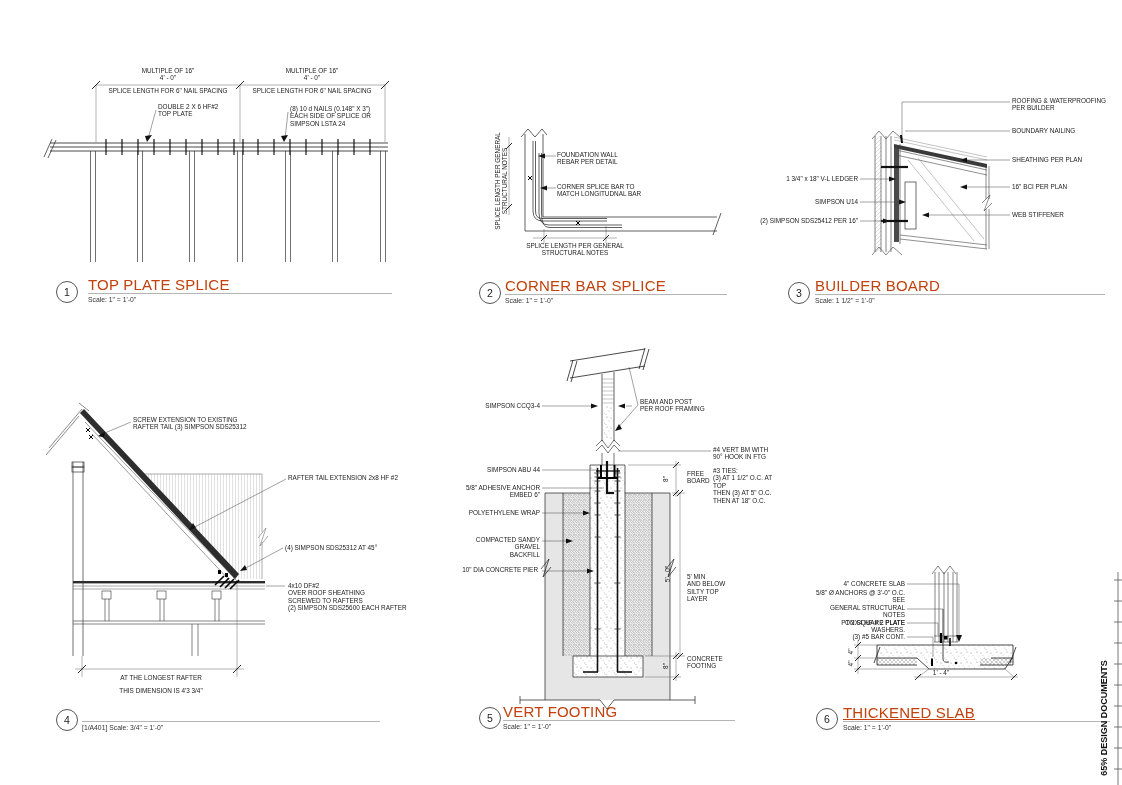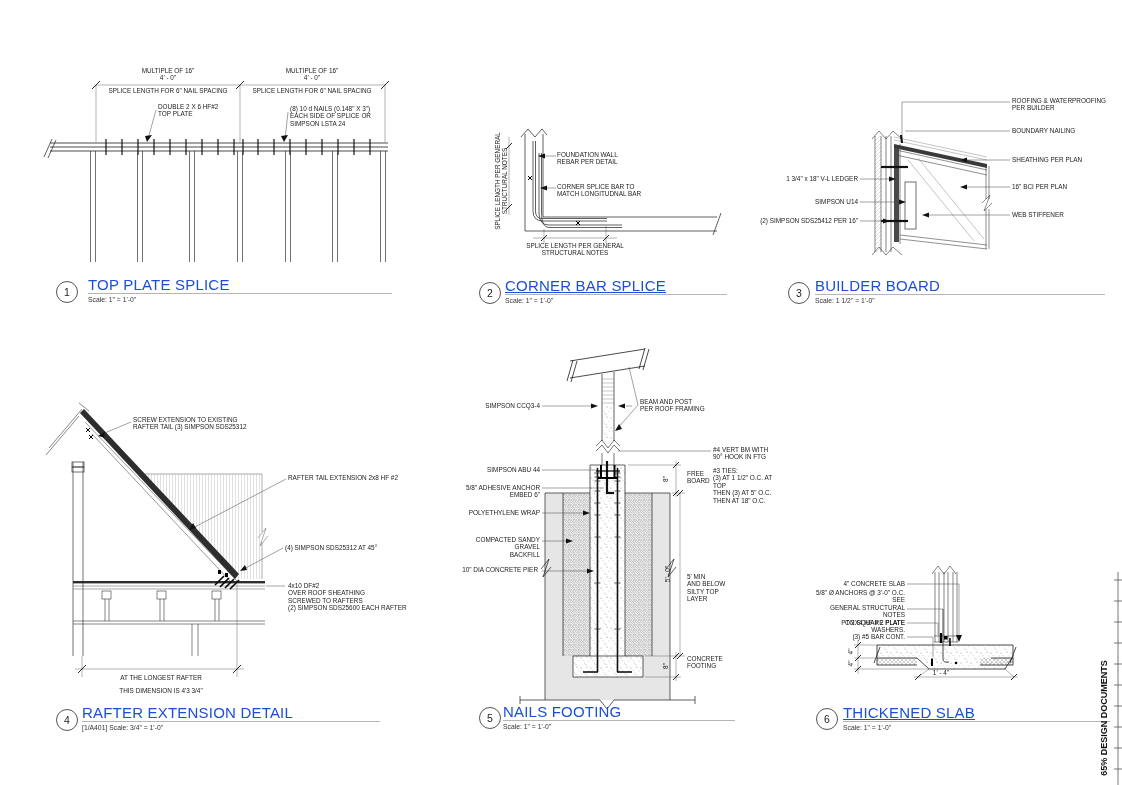--- a/index.html
+++ b/index.html
@@ -7,21 +7,21 @@
          font-family:"Liberation Sans",sans-serif;color:#161616;}
   .det{position:absolute;}
   .det svg{position:absolute;left:0;top:0;}
   .lbl{position:absolute;font-size:6.4px;line-height:7.4px;letter-spacing:0;color:#1a1a1a;
        white-space:pre-line;}
   .lbl.c{text-align:center;}
   .lbl.r{text-align:right;}
   .rot{transform:rotate(-90deg);transform-origin:center center;text-align:center;}
   .tcirc{position:absolute;width:20px;height:20px;border:1px solid #555;border-radius:50%;
          display:flex;align-items:center;justify-content:center;font-size:10.5px;color:#222;background:#fff;}
-  .ttl{position:absolute;font-size:15px;color:#1d4ed8;letter-spacing:.2px;white-space:nowrap;}
+  .ttl{position:absolute;font-size:15px;color:#c2410c;letter-spacing:.2px;white-space:nowrap;}
   .trule{position:absolute;height:1px;background:#b5b5b5;}
   .tscale{position:absolute;font-size:6.8px;color:#333;white-space:nowrap;}
   .sidenote{position:absolute;font-size:9px;font-weight:bold;color:#111;white-space:nowrap;}
 </style>
 </head>
 <body>
 
 <div id="sheet">
 
 <svg width="0" height="0" style="position:absolute">
@@ -188,21 +188,21 @@
 STRUCTURAL NOTES</div>
   <div class="lbl" style="left:102px;top:26px;">FOUNDATION WALL
 REBAR PER DETAIL</div>
   <div class="lbl" style="left:102px;top:58px;">CORNER SPLICE BAR TO
 MATCH LONGITUDNAL BAR</div>
   <div class="lbl c" style="left:60px;top:117px;width:120px;">SPLICE LENGTH PER GENERAL
 STRUCTURAL NOTES</div>
   <div class="tcirc" style="left:24px;top:157px;">
         <span>2</span>
       </div>
-  <div class="ttl" style="left:50px;top:152px;text-decoration:underline;">CORNER BAR SPLICE</div>
+  <div class="ttl" style="left:50px;top:152px;">CORNER BAR SPLICE</div>
   <div class="trule" style="left:50px;top:169px;width:222px;"></div>
   <div class="tscale" style="left:50px;top:172px;">Scale:  1" = 1'-0"</div>
 </div>
 
 <div class="det" style="left:760px;top:92px;width:352px;height:222px;">
   <svg width="352" height="222" viewBox="0 0 352 222">
     <rect x="115" y="44" width="6" height="116" fill="url(#pat-dh)" stroke="none"></rect>
     <g stroke="#333" stroke-width="0.6" fill="none">
       <line x1="115" y1="44" x2="115" y2="160"></line>
       <line x1="121" y1="44" x2="121" y2="160"></line>
@@ -365,21 +365,20 @@
   <div class="lbl" style="left:240px;top:146px;">(4) SIMPSON SDS25312 AT 45°</div>
   <div class="lbl" style="left:243px;top:184px;">4x10 DF#2
 OVER ROOF SHEATHING
 SCREWED TO RAFTERS
 (2) SIMPSON SDS25600 EACH RAFTER</div>
   <div class="lbl c" style="left:46px;top:276px;width:140px;">AT THE LONGEST RAFTER</div>
   <div class="lbl c" style="left:46px;top:289px;width:140px;">THIS DIMENSION IS 4'3 3/4"</div>
   <div class="tcirc" style="left:11px;top:311px;">
         <span>4</span>
       </div>
-  <div class="ttl" style="left:37px;top:306px;">RAFTER EXTENSION DETAIL</div>
   <div class="trule" style="left:37px;top:323px;width:298px;"></div>
   <div class="tscale" style="left:37px;top:326px;">[1/A401] Scale:  3/4" = 1'-0"</div>
 </div>
 
 <div class="det" style="left:440px;top:345px;width:340px;height:392px;">
   <svg width="340" height="392" viewBox="0 0 340 392">
     <g stroke="#1c1c1c" stroke-width="0.8" fill="none">
       <line x1="130" y1="16" x2="205" y2="4"></line>
       <line x1="130" y1="33" x2="205" y2="21"></line>
       <line x1="127" y1="36" x2="133" y2="15"></line>
@@ -532,21 +531,21 @@
   <div class="lbl" style="left:247px;top:228px;">5' MIN
 AND BELOW
 SILTY TOP
 LAYER</div>
   <div class="lbl" style="left:247px;top:310px;">CONCRETE
 FOOTING</div>
   <div class="lbl c rot" style="left:217px;top:316px;width:20px;height:10px;">8"</div>
   <div class="tcirc" style="left:39px;top:362px;">
         <span>5</span>
       </div>
-  <div class="ttl" style="left:63px;top:358px;">NAILS FOOTING</div>
+  <div class="ttl" style="left:63px;top:358px;">VERT FOOTING</div>
   <div class="trule" style="left:63px;top:375px;width:232px;"></div>
   <div class="tscale" style="left:63px;top:378px;">Scale:  1" = 1'-0"</div>
 </div>
 
 <div class="det" style="left:810px;top:560px;width:305px;height:178px;">
   <svg width="305" height="178" viewBox="0 0 305 178">
     <rect x="67" y="85" width="136" height="13" fill="url(#pat-stip)" stroke="none"></rect>
     <polygon points="107,98 119,109 195,109 202,98" fill="url(#pat-stip)" stroke="none"></polygon>
     <rect x="67" y="98" width="40" height="7" fill="url(#pat-xh)" stroke="none"></rect>
     <rect x="170" y="98" width="33" height="7" fill="url(#pat-xh)" stroke="none"></rect>

